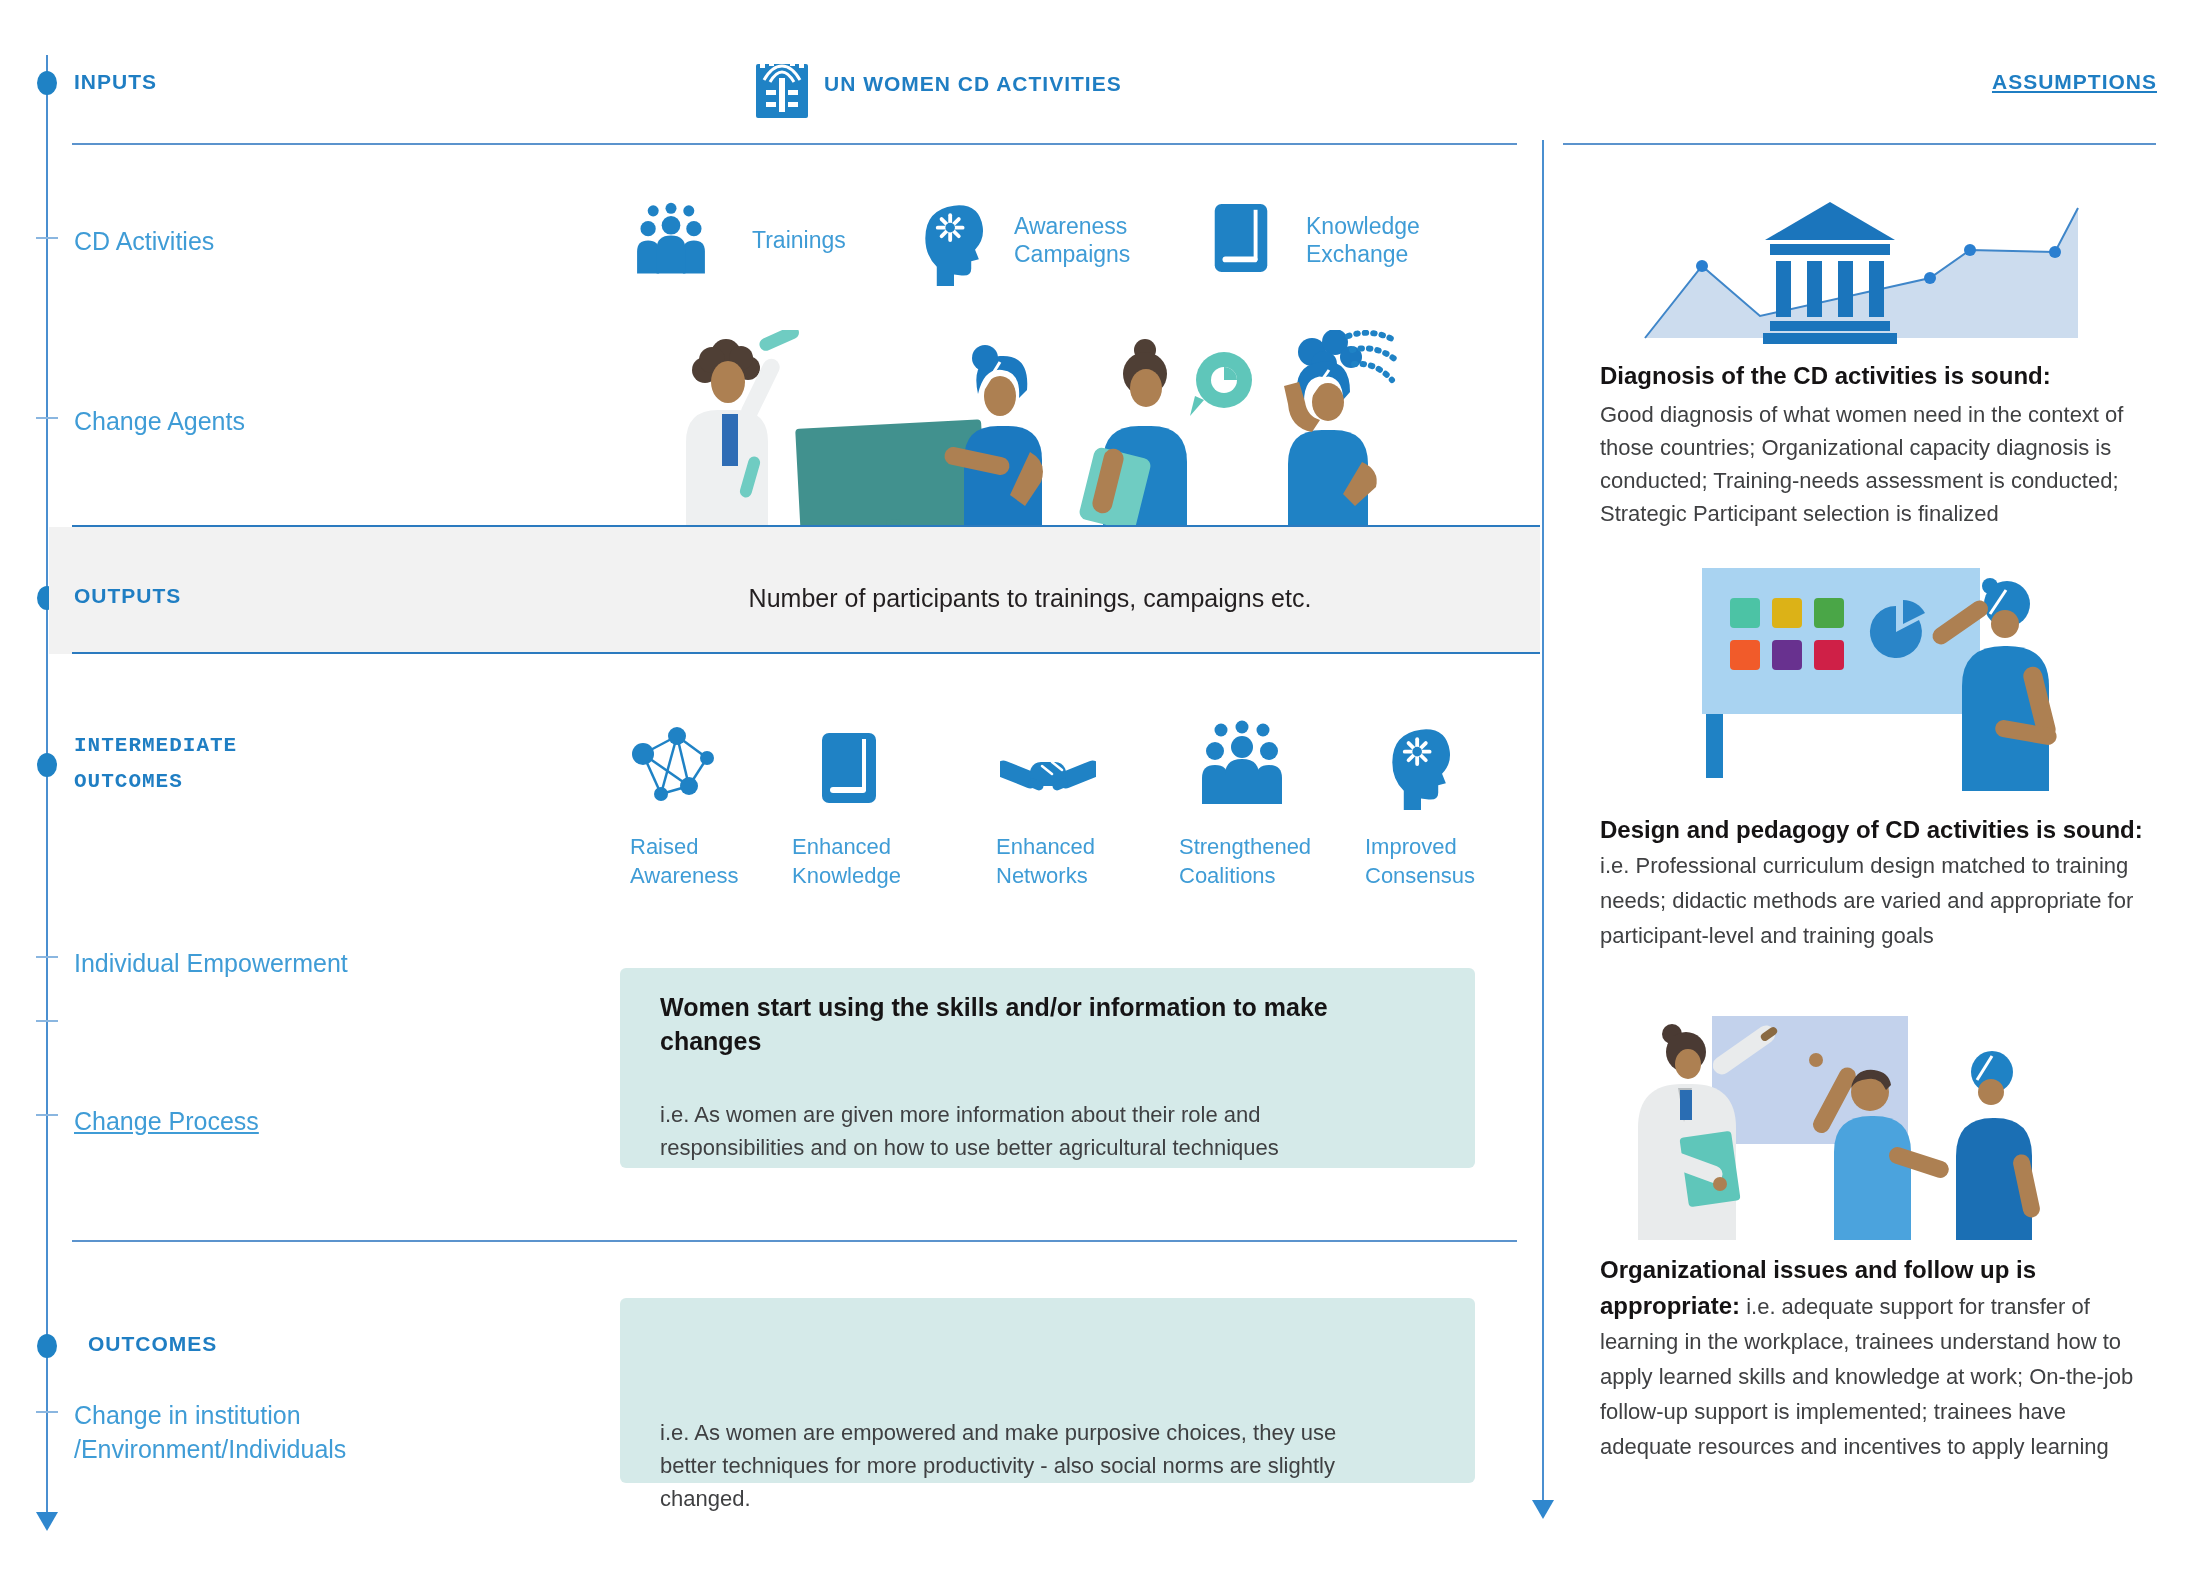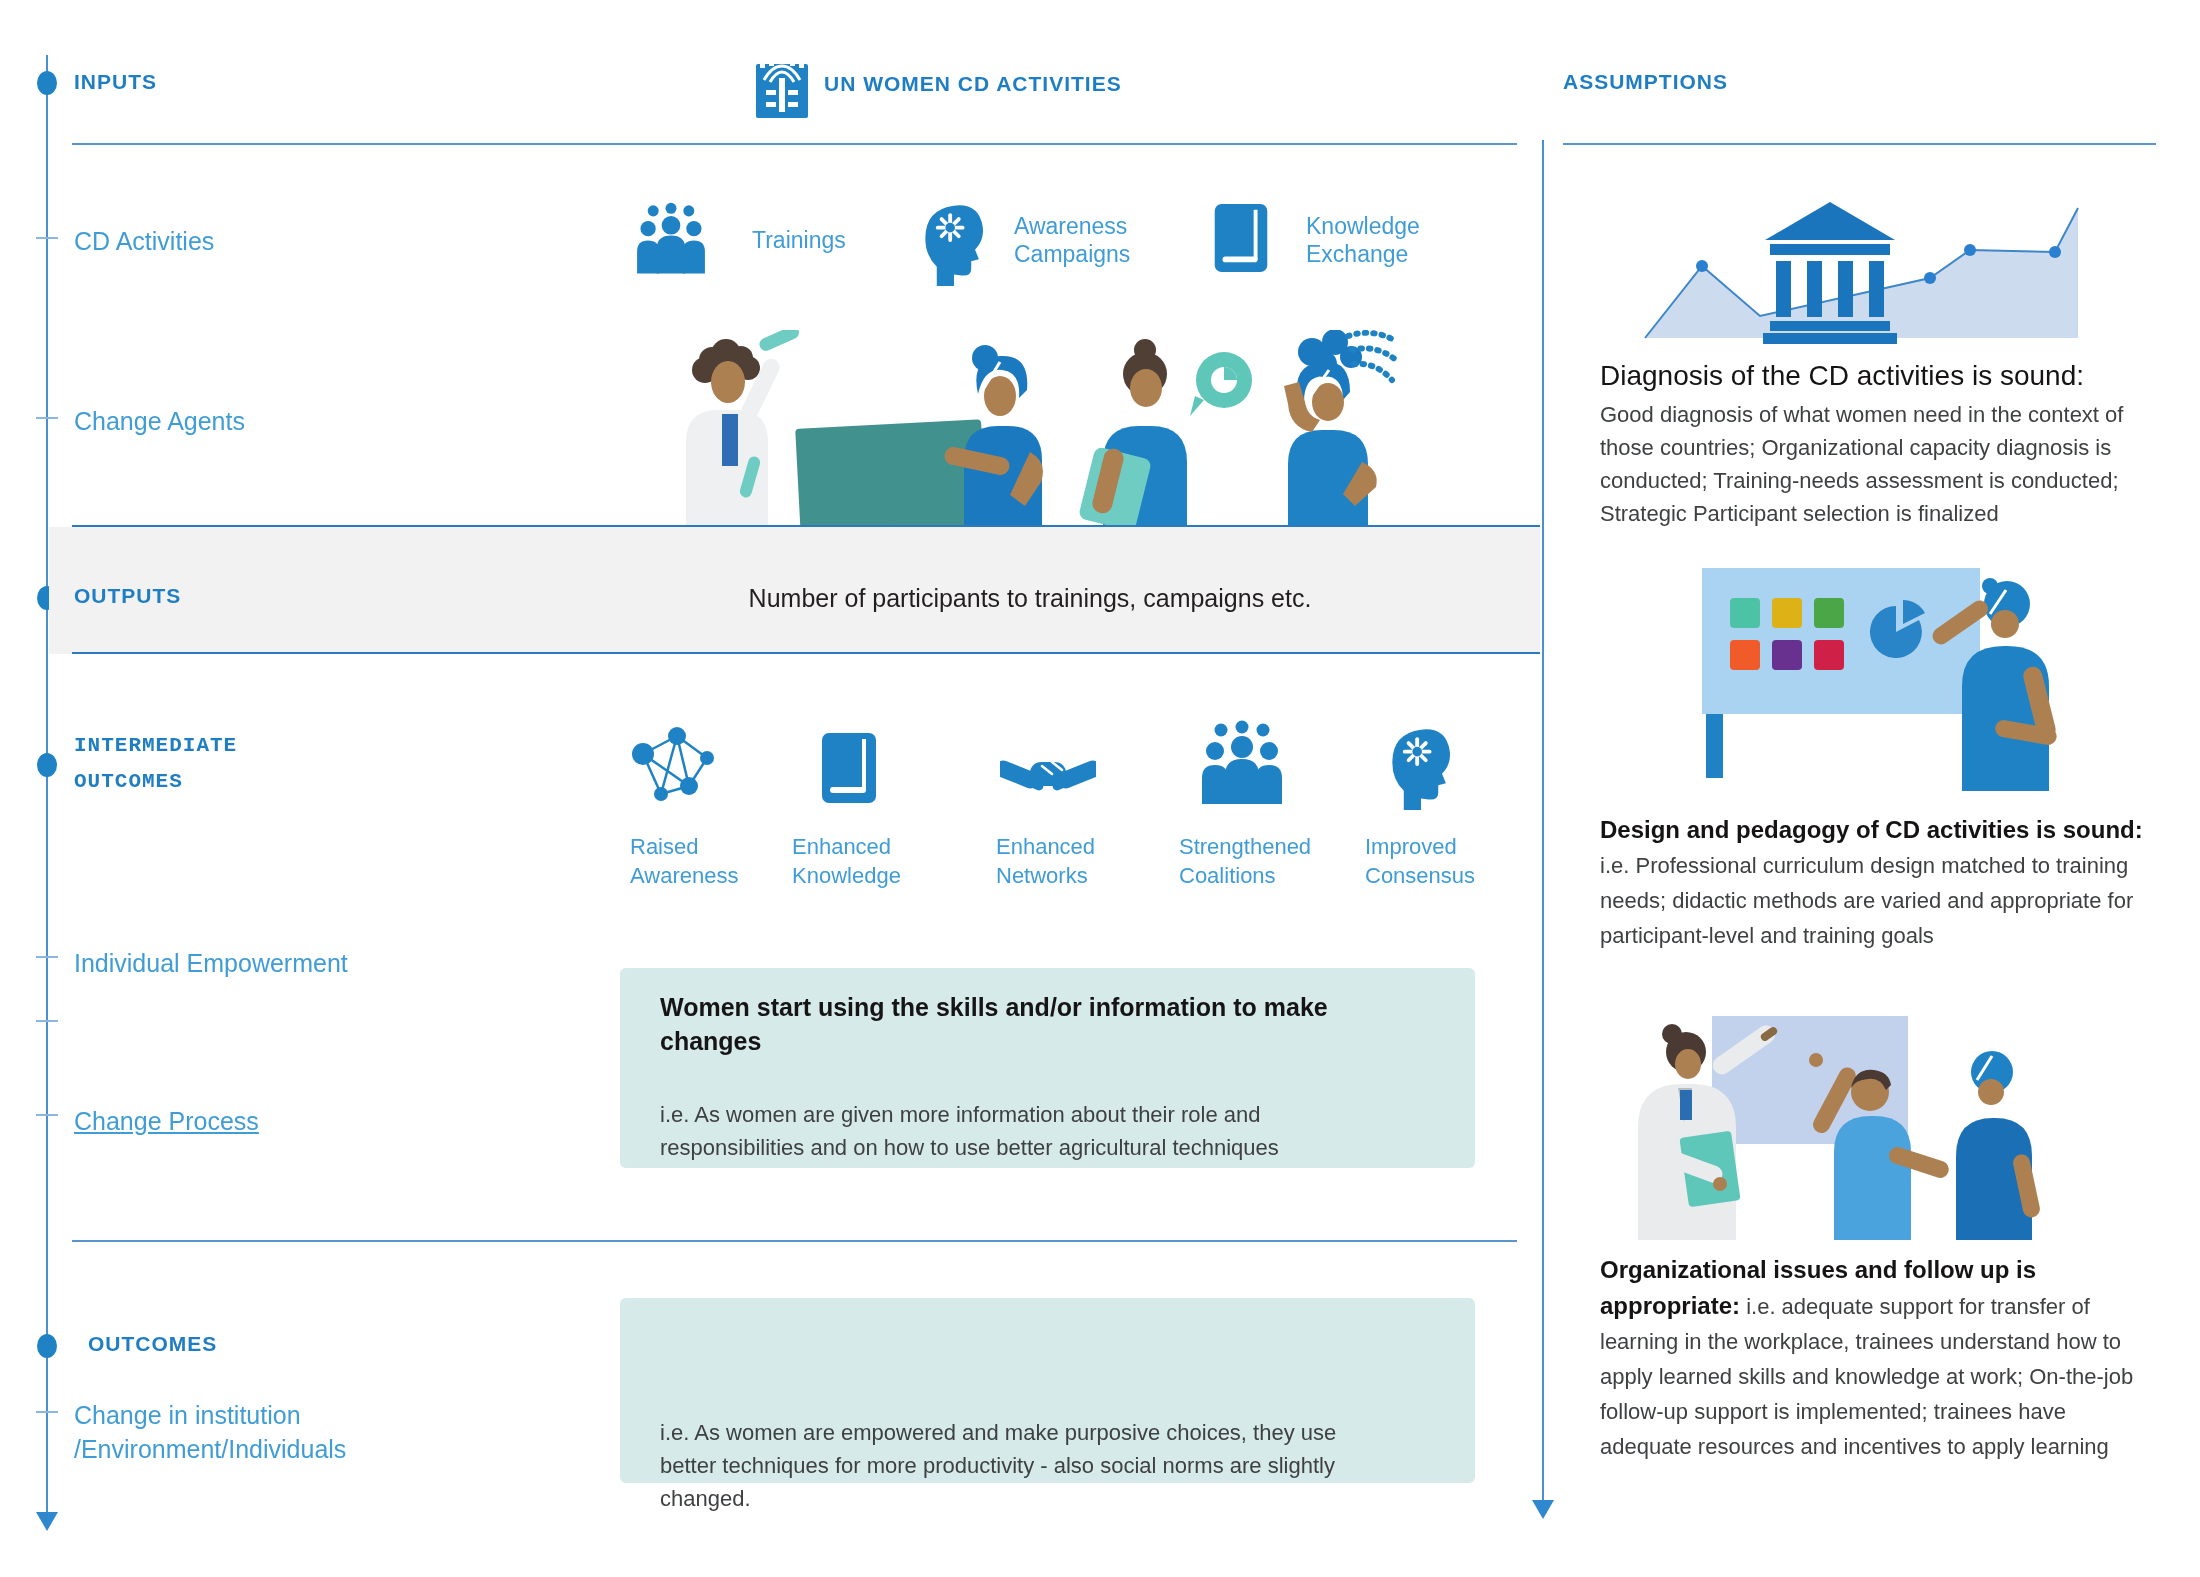--- a/index.html
+++ b/index.html
@@ -24,21 +24,21 @@
              font-size:25px;color:#231f20;}
   
   .icon-label{position:absolute;font-size:23px;color:#3f9cd6;line-height:28px;}
   .io-label{position:absolute;font-size:22px;color:#3f9cd6;line-height:29px;width:170px;}
   
   .teal-box{position:absolute;left:620px;width:855px;background:#d5eae9;border-radius:6px;}
   .tb-title{position:absolute;left:40px;font-size:25px;font-weight:bold;color:#161415;
             line-height:34px;width:690px;}
   .tb-body{position:absolute;left:40px;font-size:22px;color:#3f4042;line-height:33px;width:690px;margin-top:46px;}
   
-  .a-title{font-size:28px;font-weight:normal;color:#151314;line-height:32px;}
+  .a-title{font-size:24px;font-weight:bold;color:#151314;line-height:32px;}
   .a-body{font-size:22px;color:#3f4042;line-height:33px;}
   .a-para{position:absolute;left:1600px;width:552px;font-size:22px;color:#3f4042;line-height:35px;}
   .a-para b{font-size:24px;color:#151314;}
   svg{display:block;}
 </style>
 </head>
 <body>
 
 <div id="canvas">
 
@@ -75,21 +75,21 @@
         <rect x="23" y="18" width="6" height="34"></rect>
         <rect x="10" y="30" width="10" height="5"></rect>
           <rect x="32" y="30" width="10" height="5"></rect>
         <rect x="10" y="42" width="10" height="5"></rect>
           <rect x="32" y="42" width="10" height="5"></rect>
       </g>
     </svg>
   </div>
   <div class="abs h1" style="left:824px;top:72px;">UN WOMEN CD ACTIVITIES</div>
 
-  <div class="abs h1" style="left:1563px;top:70px;width:594px;text-align:left;">ASSUMPTIONS</div>
+  <div class="abs h1" style="left:1563px;top:70px;width:594px;text-align:right;text-decoration:underline;">ASSUMPTIONS</div>
 
   <div class="rule" style="left:72px;top:143px;width:1445px;"></div>
   <div class="rule" style="left:1563px;top:143px;width:593px;"></div>
 
   <div class="blue-label" style="left:74px;top:224px;">CD Activities</div>
   <div class="blue-label" style="left:74px;top:404px;">Change Agents</div>
 
   <div class="abs" style="left:632px;top:202px;">
     <svg width="78" height="72" viewBox="0 0 92 84">
       <g fill="#1f82c5">

